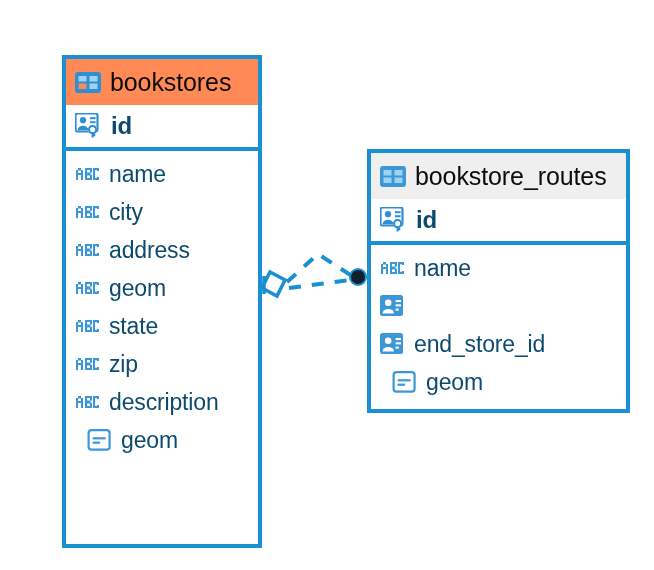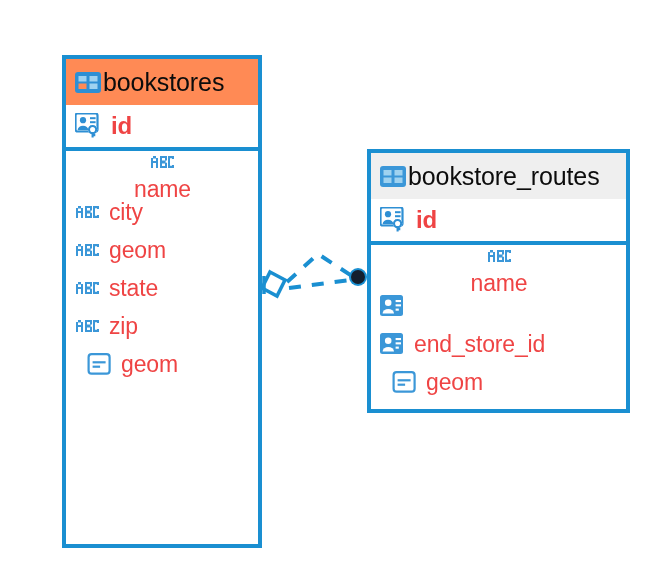--- a/index.html
+++ b/index.html
@@ -32,21 +32,21 @@
     background: #ffffff;
     z-index: 5;
   }
 
   .entity-header {
     display: flex;
     align-items: center;
     box-sizing: border-box;
     height: 46px;
     padding: 0 8px 0 9px;
-    gap: 2px;
+    gap: 9px;
   }
   .entity-header.accent  { background: #ff8a55; }
   .entity-header.neutral { background: #efefef; }
 
   .entity-title {
     font-size: 25px;
     color: #0c0c0c;
     line-height: 1;
     letter-spacing: -0.1px;
     white-space: nowrap;
@@ -60,26 +60,26 @@
     align-items: center;
     box-sizing: border-box;
     padding: 0 8px 0 9px;
     gap: 9px;
     height: 38px;
   }
   .field.key-row {
     height: 46px;
     border-bottom: 4px solid #1a8fd1;
   }
-  .field.first-plain { padding-top: 4px; height: 42px; flex-direction: column; }
+  .field.first-plain { padding-top: 4px; height: 42px; }
   .field.last-plain  { padding-bottom: 5px; height: 43px; padding-left: 21px; }
 
   .field-label {
     font-size: 23px;
-    color: #ef4444;
+    color: #0c4a6e;
     line-height: 1;
     white-space: nowrap;
     letter-spacing: -0.15px;
   }
   .field-label.bold { font-weight: bold; font-size: 24px; }
 
   
   .icon {
     flex: 0 0 auto;
     display: block;
@@ -172,20 +172,30 @@
         <span class="icon icon-abc">
           <svg viewBox="0 0 25 14" width="25" height="14">
             <path d="M1 13 V3 h2 V1 h3 V3 h2 V13 h-2 V8 h-3 V13 Z M3 6 h3 V3.6 h-3 Z" fill="#3b97d8"></path>
             <path d="M10 1 h7 v4.6 h-1.4 v2.2 h1.4 V13 h-7 Z M12 5.6 h3 V3 h-3 Z M12 11 h3 V8.4 h-3 Z" fill="#3b97d8"></path>
             <path d="M18 1 h6 v3 h-2 V3.2 h-2 v7.6 h2 V10 h2 v3 h-6 Z" fill="#3b97d8"></path>
           </svg>
         </span>
         <span class="field-label">city</span>
       </div>
 
+      <div class="field">
+        <span class="icon icon-abc">
+          <svg viewBox="0 0 25 14" width="25" height="14">
+            <path d="M1 13 V3 h2 V1 h3 V3 h2 V13 h-2 V8 h-3 V13 Z M3 6 h3 V3.6 h-3 Z" fill="#3b97d8"></path>
+            <path d="M10 1 h7 v4.6 h-1.4 v2.2 h1.4 V13 h-7 Z M12 5.6 h3 V3 h-3 Z M12 11 h3 V8.4 h-3 Z" fill="#3b97d8"></path>
+            <path d="M18 1 h6 v3 h-2 V3.2 h-2 v7.6 h2 V10 h2 v3 h-6 Z" fill="#3b97d8"></path>
+          </svg>
+        </span>
+        <span class="field-label">address</span>
+      </div>
 
 
       <div class="field">
         <span class="icon icon-abc">
           <svg viewBox="0 0 25 14" width="25" height="14">
             <path d="M1 13 V3 h2 V1 h3 V3 h2 V13 h-2 V8 h-3 V13 Z M3 6 h3 V3.6 h-3 Z" fill="#3b97d8"></path>
             <path d="M10 1 h7 v4.6 h-1.4 v2.2 h1.4 V13 h-7 Z M12 5.6 h3 V3 h-3 Z M12 11 h3 V8.4 h-3 Z" fill="#3b97d8"></path>
             <path d="M18 1 h6 v3 h-2 V3.2 h-2 v7.6 h2 V10 h2 v3 h-6 Z" fill="#3b97d8"></path>
           </svg>
         </span>
@@ -207,20 +217,30 @@
         <span class="icon icon-abc">
           <svg viewBox="0 0 25 14" width="25" height="14">
             <path d="M1 13 V3 h2 V1 h3 V3 h2 V13 h-2 V8 h-3 V13 Z M3 6 h3 V3.6 h-3 Z" fill="#3b97d8"></path>
             <path d="M10 1 h7 v4.6 h-1.4 v2.2 h1.4 V13 h-7 Z M12 5.6 h3 V3 h-3 Z M12 11 h3 V8.4 h-3 Z" fill="#3b97d8"></path>
             <path d="M18 1 h6 v3 h-2 V3.2 h-2 v7.6 h2 V10 h2 v3 h-6 Z" fill="#3b97d8"></path>
           </svg>
         </span>
         <span class="field-label">zip</span>
       </div>
 
+      <div class="field">
+        <span class="icon icon-abc">
+          <svg viewBox="0 0 25 14" width="25" height="14">
+            <path d="M1 13 V3 h2 V1 h3 V3 h2 V13 h-2 V8 h-3 V13 Z M3 6 h3 V3.6 h-3 Z" fill="#3b97d8"></path>
+            <path d="M10 1 h7 v4.6 h-1.4 v2.2 h1.4 V13 h-7 Z M12 5.6 h3 V3 h-3 Z M12 11 h3 V8.4 h-3 Z" fill="#3b97d8"></path>
+            <path d="M18 1 h6 v3 h-2 V3.2 h-2 v7.6 h2 V10 h2 v3 h-6 Z" fill="#3b97d8"></path>
+          </svg>
+        </span>
+        <span class="field-label">description</span>
+      </div>
 
       <div class="field last-plain">
         <span class="icon icon-geom">
           <svg viewBox="0 0 25 24" width="25" height="24">
             <rect x="1.6" y="2.2" width="21" height="19.5" rx="3" fill="#ffffff" stroke="#3b97d8" stroke-width="2.2"></rect>
             <rect x="5.6" y="9.2" width="13" height="2.2" fill="#3b97d8"></rect>
             <rect x="5.6" y="13.6" width="7.5" height="2.2" fill="#3b97d8"></rect>
           </svg>
         </span>
         <span class="field-label">geom</span>

